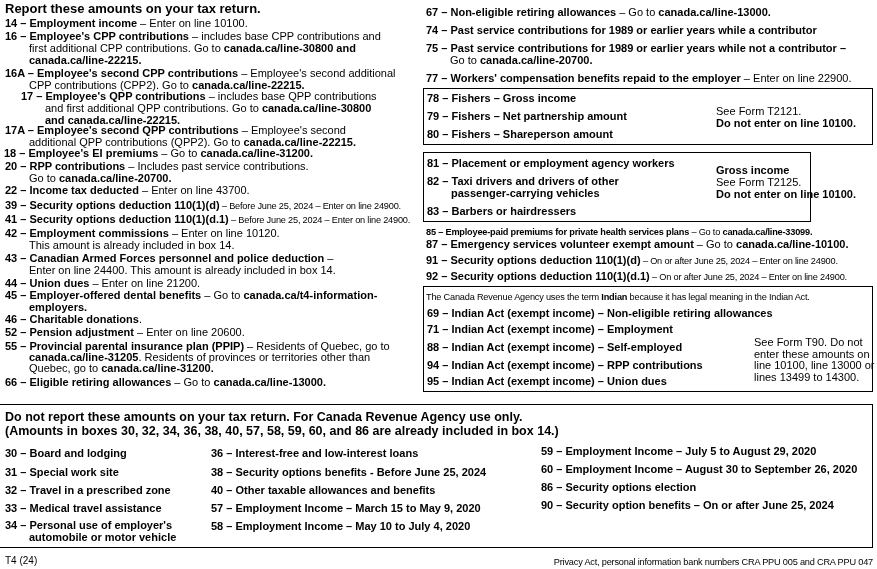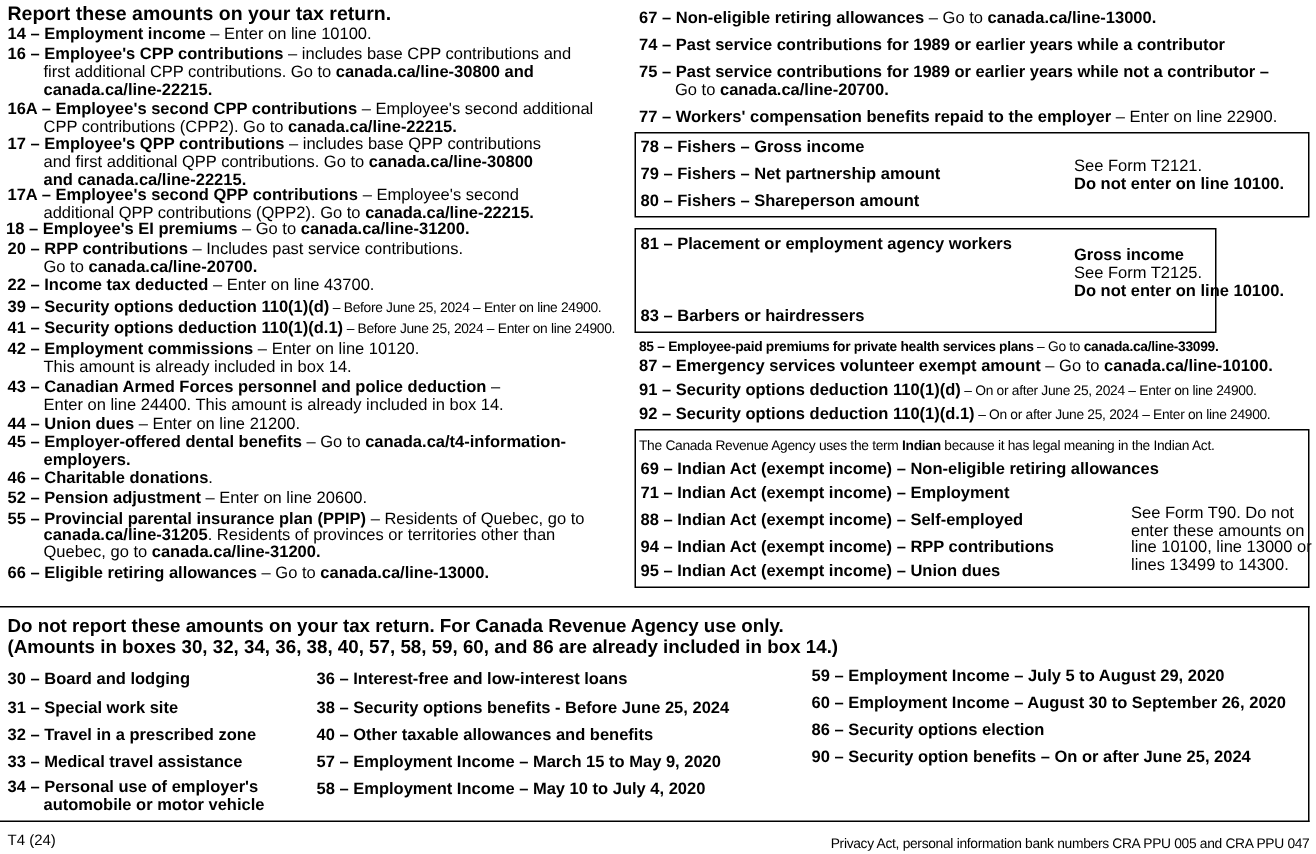--- a/index.html
+++ b/index.html
@@ -25,21 +25,21 @@
   <div><span class="b">16</span><span class="b"> – </span><span class="b">Employee's CPP contributions</span><span> – includes base CPP contributions and</span></div>
   <div style="padding-left:24px;"><span>first additional CPP contributions. Go to </span><span class="b">canada.ca/line-30800</span><span class="b"> and</span></div>
   <div style="padding-left:24px;"><span class="b">canada.ca/line-22215</span><span class="b">.</span></div>
 </div>
 
 <div class="item" style="left:5px;top:67px;">
   <div><span class="b">16A</span><span class="b"> – </span><span class="b">Employee's second CPP contributions</span><span> – Employee's second additional</span></div>
   <div style="padding-left:24px;"><span>CPP contributions (CPP2). Go to </span><span class="b">canada.ca/line-22215</span><span class="b">.</span></div>
 </div>
 
-<div class="item" style="left:5px;top:90px;">
+<div class="item" style="left:21px;top:90px;">
   <div><span class="b">17</span><span class="b"> – </span><span class="b">Employee's QPP contributions</span><span> – includes base QPP contributions</span></div>
   <div style="padding-left:24px;"><span>and first additional QPP contributions. Go to </span><span class="b">canada.ca/line-30800</span></div>
   <div style="padding-left:24px;"><span class="b">and </span><span class="b">canada.ca/line-22215</span><span class="b">.</span></div>
 </div>
 
 <div class="item" style="left:5px;top:124px;">
   <div><span class="b">17A</span><span class="b"> – </span><span class="b">Employee's second QPP contributions</span><span> – Employee's second</span></div>
   <div style="padding-left:24px;"><span>additional QPP contributions (QPP2). Go to </span><span class="b">canada.ca/line-22215</span><span class="b">.</span></div>
 </div>
 
@@ -123,20 +123,24 @@
   <div class="item" style="left:3px;top:21px;"><span class="b">79</span><span class="b"> – </span><span class="b">Fishers – Net partnership amount</span></div>
   <div class="item" style="left:3px;top:39px;"><span class="b">80</span><span class="b"> – </span><span class="b">Fishers – Shareperson amount</span></div>
   <div class="item" style="left:292px;top:16px;">
     <div>See Form T2121.</div>
     <div class="b">Do not enter on line 10100.</div>
   </div>
 </div>
 
 <div class="box" style="left:423px;top:152px;width:388px;height:70px;">
   <div class="item" style="left:3px;top:4px;"><span class="b">81</span><span class="b"> – </span><span class="b">Placement or employment  agency workers</span></div>
+  <div class="item" style="left:3px;top:22px;">
+    <div><span class="b">82</span><span class="b"> – </span><span class="b">Taxi drivers and drivers of other</span></div>
+    <div class="b" style="padding-left:24px;">passenger-carrying vehicles</div>
+  </div>
   <div class="item" style="left:3px;top:52px;"><span class="b">83</span><span class="b"> – </span><span class="b">Barbers or hairdressers</span></div>
   <div class="item" style="left:292px;top:11px;">
     <div class="b">Gross income</div>
     <div>See Form T2125.</div>
     <div class="b">Do not enter on line 10100.</div>
   </div>
 </div>
 
 <div class="item" style="left:426px;top:225px;">
   <span class="b cond">85</span><span class="b cond"> – </span><span class="b cond">Employee-paid premiums for private health services plans</span><span class="cond"> –  Go to </span><span class="b cond">canada.ca/line-33099</span><span class="b cond">.</span>

